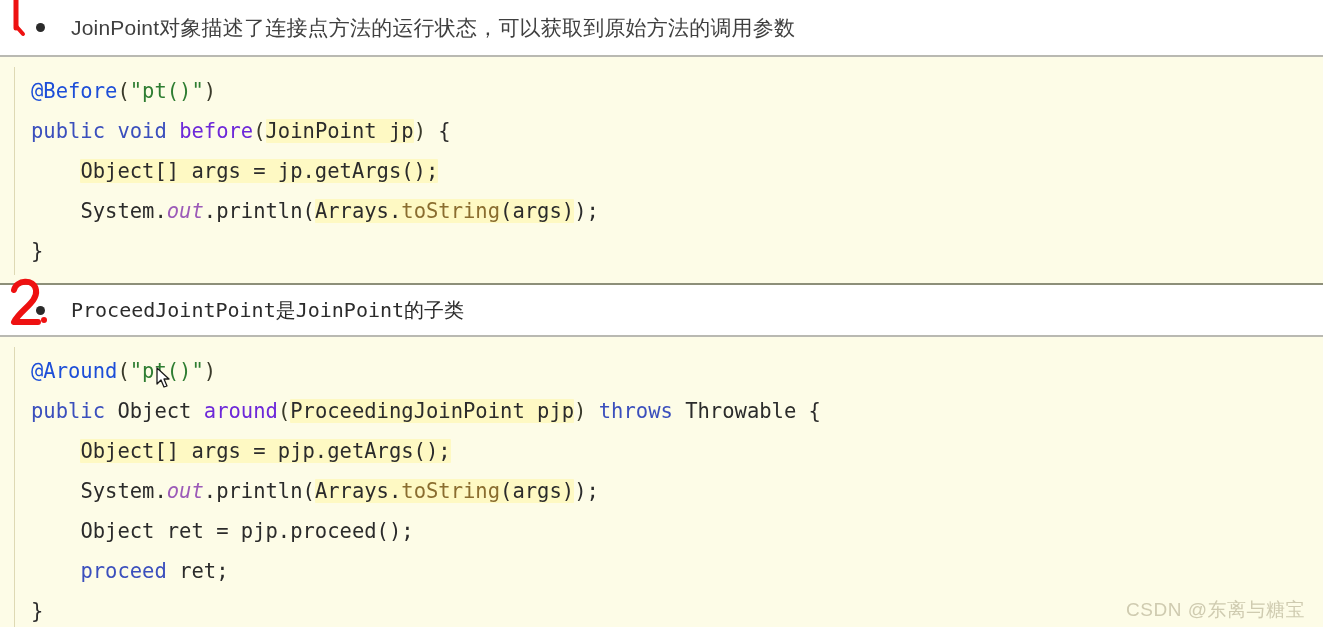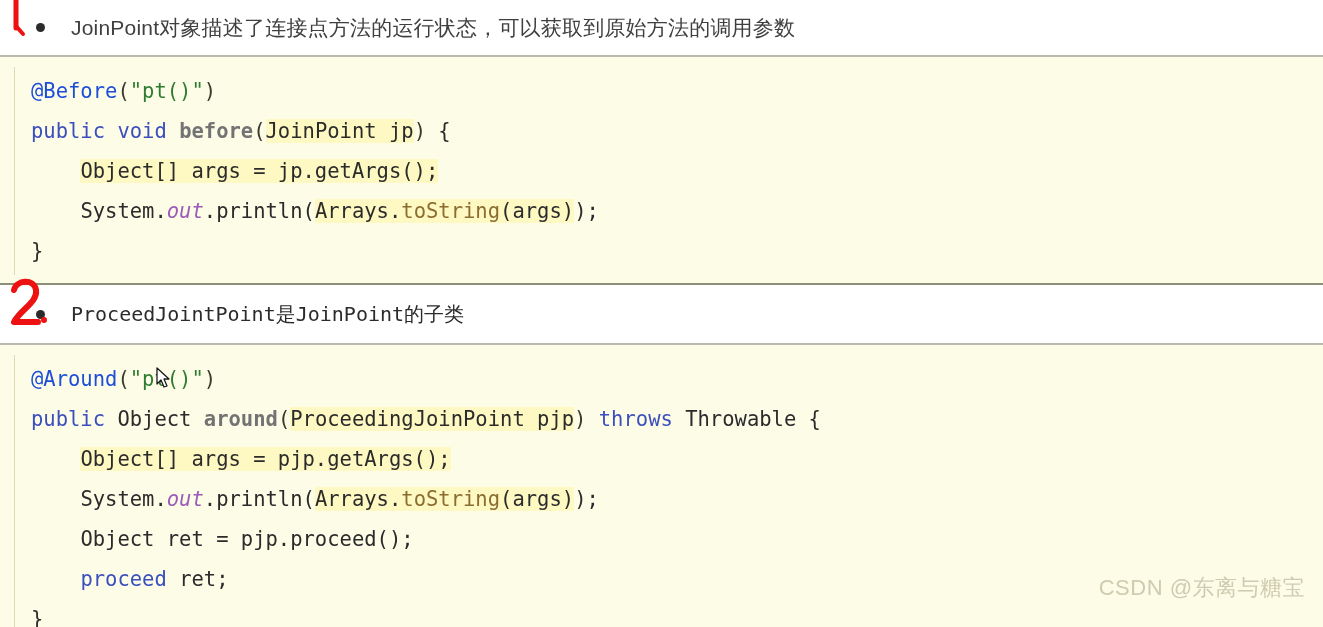--- a/index.html
+++ b/index.html
@@ -65,21 +65,21 @@
     font-family: "DejaVu Sans Mono", "Liberation Mono", monospace;
     font-size: 20.5px;
     line-height: 40px;
     color: #2b2b2b;
     white-space: pre;
     letter-spacing: 0px;
   }
   .tok-anno   { color: #1d4ed8; }
   .tok-kw     { color: #3b4fbd; }
   .tok-str    { color: #2e7d32; }
-  .tok-method { color: #737373; font-weight: bold; }
+  .tok-method { color: #6d28d9; }
   .tok-field  { color: #9c5bb8; font-style: italic; }
   .tok-ital   { color: #8a6d2f; }
   .tok-plain  { color: #2b2b2b; }
   .tok-punc   { color: #3a3a2a; }
   .hl { background: #fef9c3; border-radius: 1px; }
 
   
   .annot {
     position: absolute;
     color: #ee1111;
@@ -107,22 +107,22 @@
     top: 367px;
     width: 16px;
     height: 22px;
     pointer-events: none;
   }
 
   
   #watermark {
     position: absolute;
     right: 18px;
-    bottom: 24px;
-    font-size: 22px;
+    bottom: 4px;
+    font-size: 19px;
     color: #cfcbb0;
     letter-spacing: 0.5px;
     font-family: "Liberation Sans", sans-serif;
     white-space: nowrap;
   }
 </style>
 </head>
 <body>
 
 <div class="bullet-line">
@@ -139,21 +139,21 @@
 
     <div class="code-line">    <span class="hl tok-plain">Object[] args = jp.getArgs();</span></div>
 
     <div class="code-line">    <span class="tok-plain">System.</span><span class="tok-field">out</span><span class="tok-plain">.println(</span><span class="hl"><span class="tok-plain">Arrays.</span><span class="tok-ital">toString</span><span class="tok-plain">(args)</span></span><span class="tok-plain">);</span></div>
 
     <div class="code-line"><span class="tok-plain">}</span></div>
 
   </div>
 </div>
 
-<div class="bullet-line" style="height:58px;">
+<div class="bullet-line" style="height:50px;">
   <span class="bullet-dot"></span>
   <span class="bullet-text mono">ProceedJointPoint是JoinPoint的子类</span>
 </div>
 
 <div class="code-block">
   <div class="code-inner">
 
     <div class="code-line"><span class="tok-anno">@Around</span><span class="tok-punc">(</span><span class="tok-str">"pt()"</span><span class="tok-punc">)</span></div>
 
     <div class="code-line"><span class="tok-kw">public</span> <span class="tok-plain">Object</span> <span class="tok-method">around</span><span class="tok-punc">(</span><span class="hl tok-plain">ProceedingJoinPoint pjp</span><span class="tok-punc">)</span> <span class="tok-kw">throws</span> <span class="tok-plain">Throwable {</span></div>

